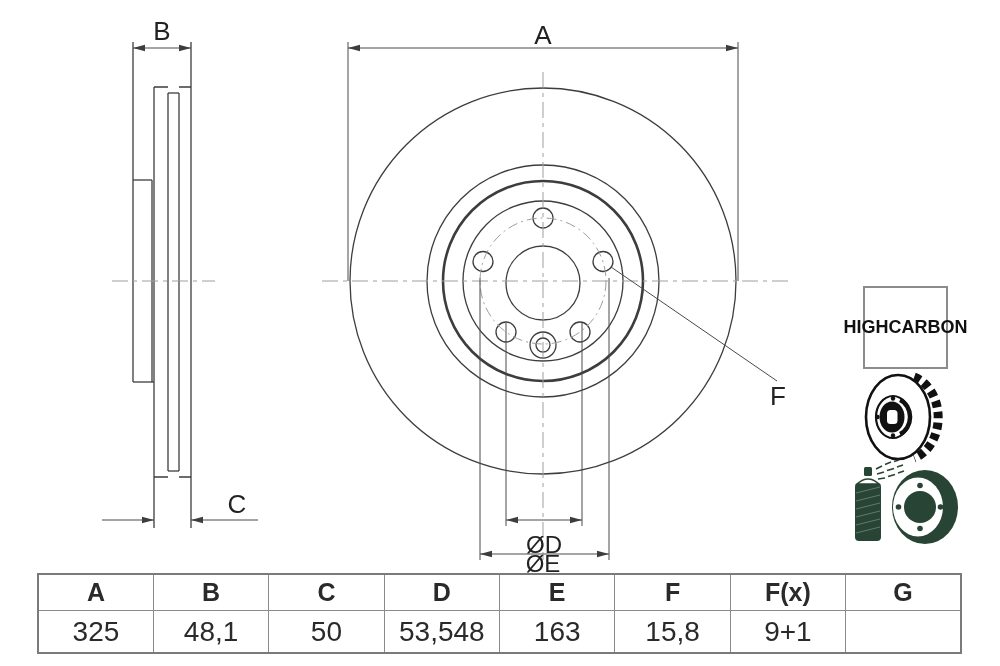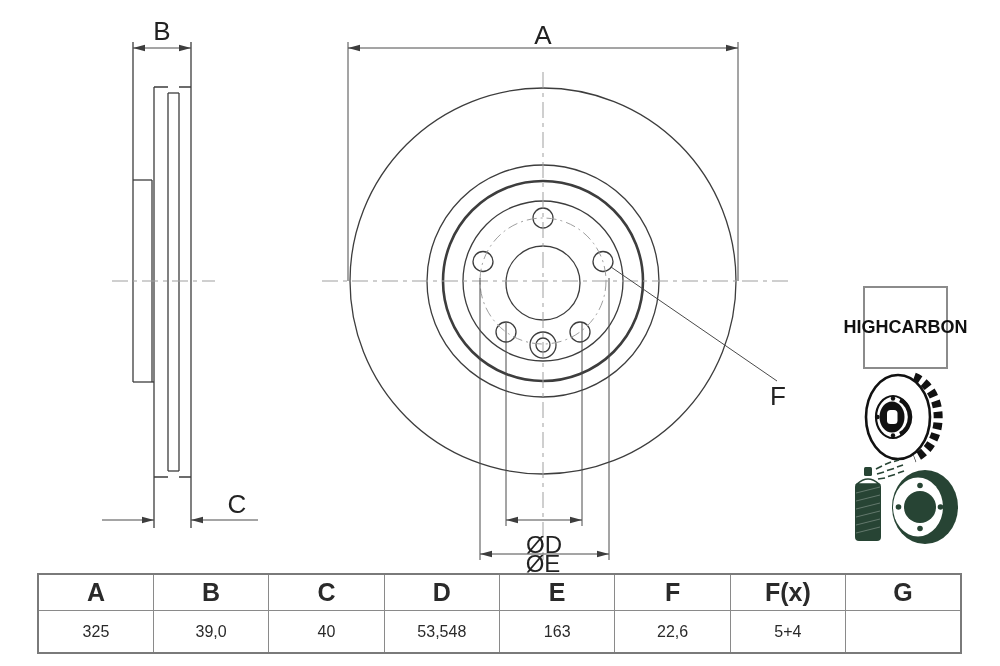--- a/index.html
+++ b/index.html
@@ -29,21 +29,21 @@
   table.spec {
     position:absolute; left:37px; top:573px; width:925px; height:77px;
     border-collapse:collapse; table-layout:fixed; background:#fff;
     border:2px solid #7a7a7a;
   }
   table.spec th, table.spec td {
     border:1px solid #8a8a8a; text-align:center; vertical-align:middle;
     padding:0; color:#2a2a2a; overflow:hidden;
   }
   table.spec th { font-size:25px; font-weight:bold; height:35px; }
-  table.spec td { font-size:16px; font-weight:normal; height:41px; }
+  table.spec td { font-size:28px; font-weight:normal; height:41px; }
 </style>
 </head>
 <body>
 
 <div class="canvas">
 
   <svg id="drawing" width="1000" height="666" viewBox="0 0 1000 666">
 
     <g stroke="#3d3d3d" stroke-width="1.3" fill="none">
       <path d="M133 42 V382"></path>
@@ -198,24 +198,24 @@
       <th>B</th>
       <th>C</th>
       <th>D</th>
       <th>E</th>
       <th>F</th>
       <th>F(x)</th>
       <th>G</th>
     </tr>
     <tr>
       <td>325</td>
-      <td>39,0</td>
-      <td>40</td>
+      <td>48,1</td>
+      <td>50</td>
       <td>53,548</td>
       <td>163</td>
-      <td>22,6</td>
-      <td>5+4</td>
+      <td>15,8</td>
+      <td>9+1</td>
       <td></td>
     </tr>
   </tbody>
     </table>
 
 </div>
 
 </body></html>

